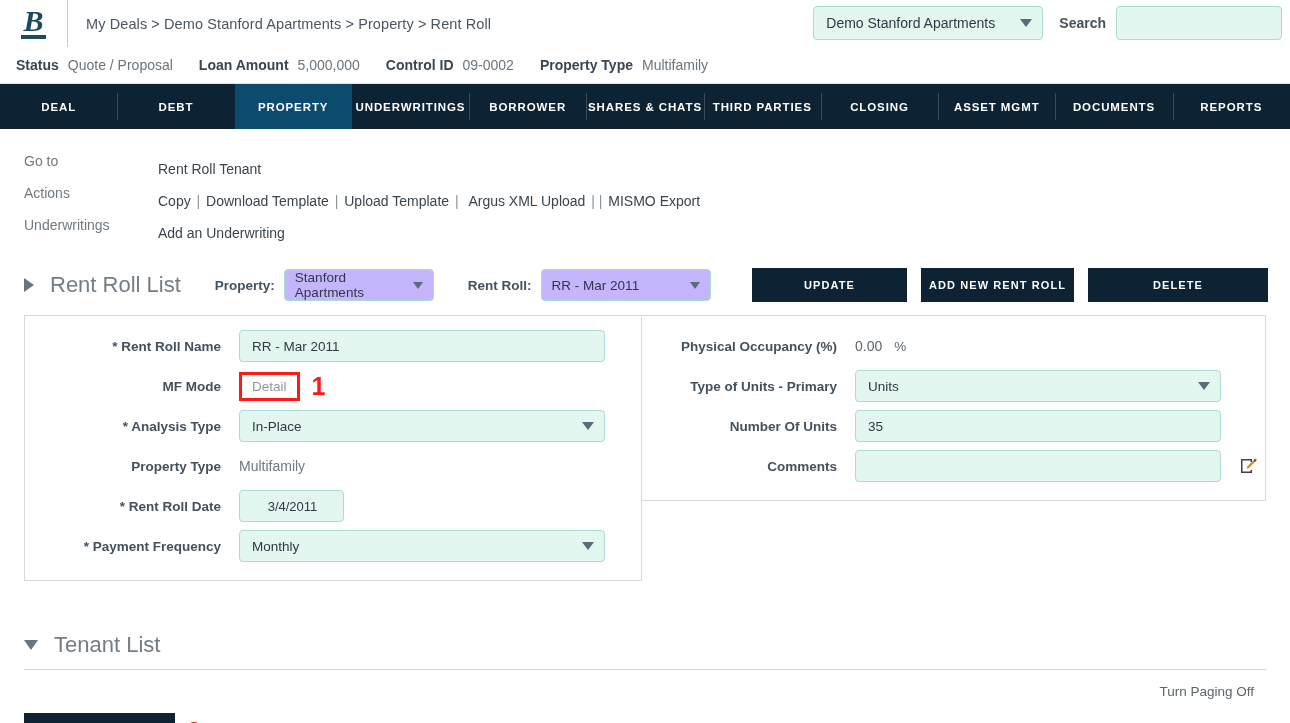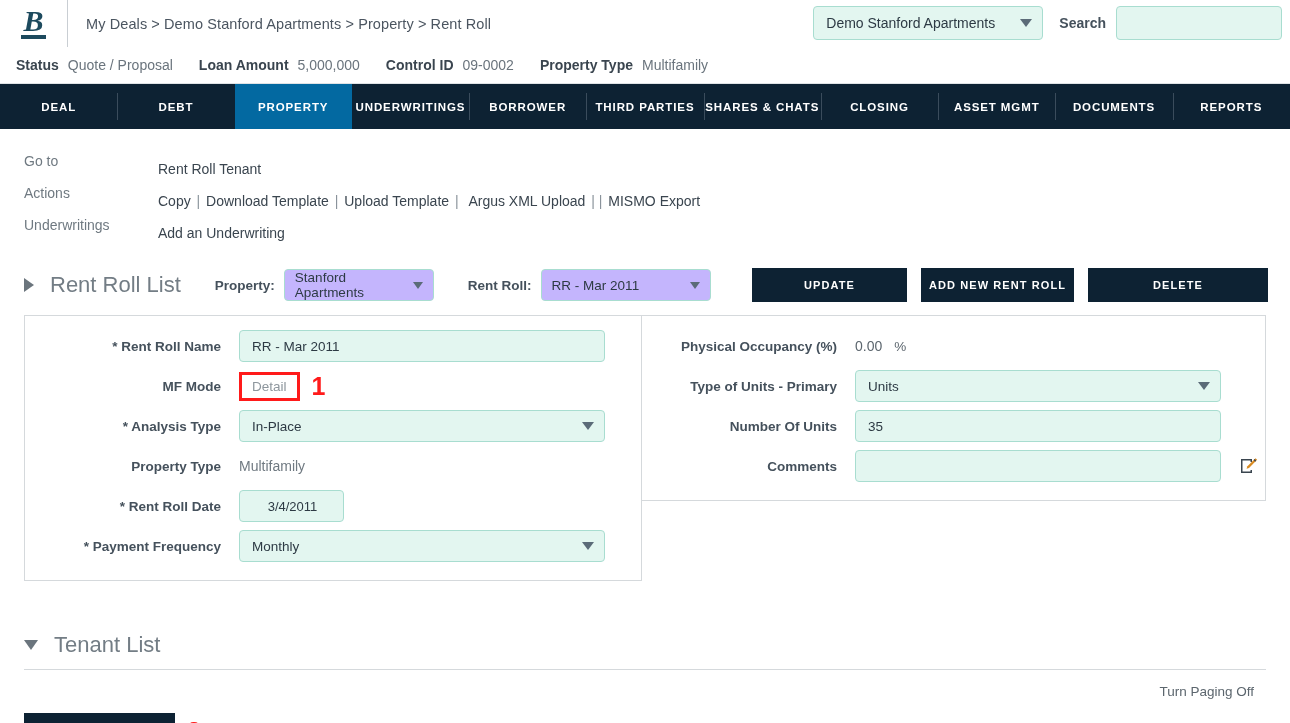--- a/index.html
+++ b/index.html
@@ -129,21 +129,21 @@
   .nav-item + .nav-item::before {
     content: "";
     position: absolute;
     left: 0;
     top: 9px;
     bottom: 9px;
     width: 1px;
     background: #3a4c5c;
   }
   .nav-item.active {
-    background: #0369a1;
+    background: #0c4a6e;
     color: #ffffff;
   }
   .nav-item.active::before,
   .nav-item.active + .nav-item::before { background: transparent; }
 
   
   .links {
     padding: 16px 16px 0 24px;
     font-size: 14px;
   }
@@ -385,22 +385,22 @@
   <span class="st-label">Property Type</span>
   <span class="st-value">Multifamily</span>
 </div>
 
 <div class="navbar">
   <div class="nav-item">DEAL</div>
   <div class="nav-item">DEBT</div>
   <div class="nav-item active">PROPERTY</div>
   <div class="nav-item">UNDERWRITINGS</div>
   <div class="nav-item">BORROWER</div>
+  <div class="nav-item">SHARES &amp; CHATS</div>
   <div class="nav-item">THIRD PARTIES</div>
-  <div class="nav-item">SHARES &amp; CHATS</div>
   <div class="nav-item">CLOSING</div>
   <div class="nav-item">ASSET MGMT</div>
   <div class="nav-item">DOCUMENTS</div>
   <div class="nav-item">REPORTS</div>
 </div>
 
 <div class="links">
   <div class="link-row">
     <span class="link-key">Go to</span>
     <span class="link-val">Rent Roll Tenant</span>

